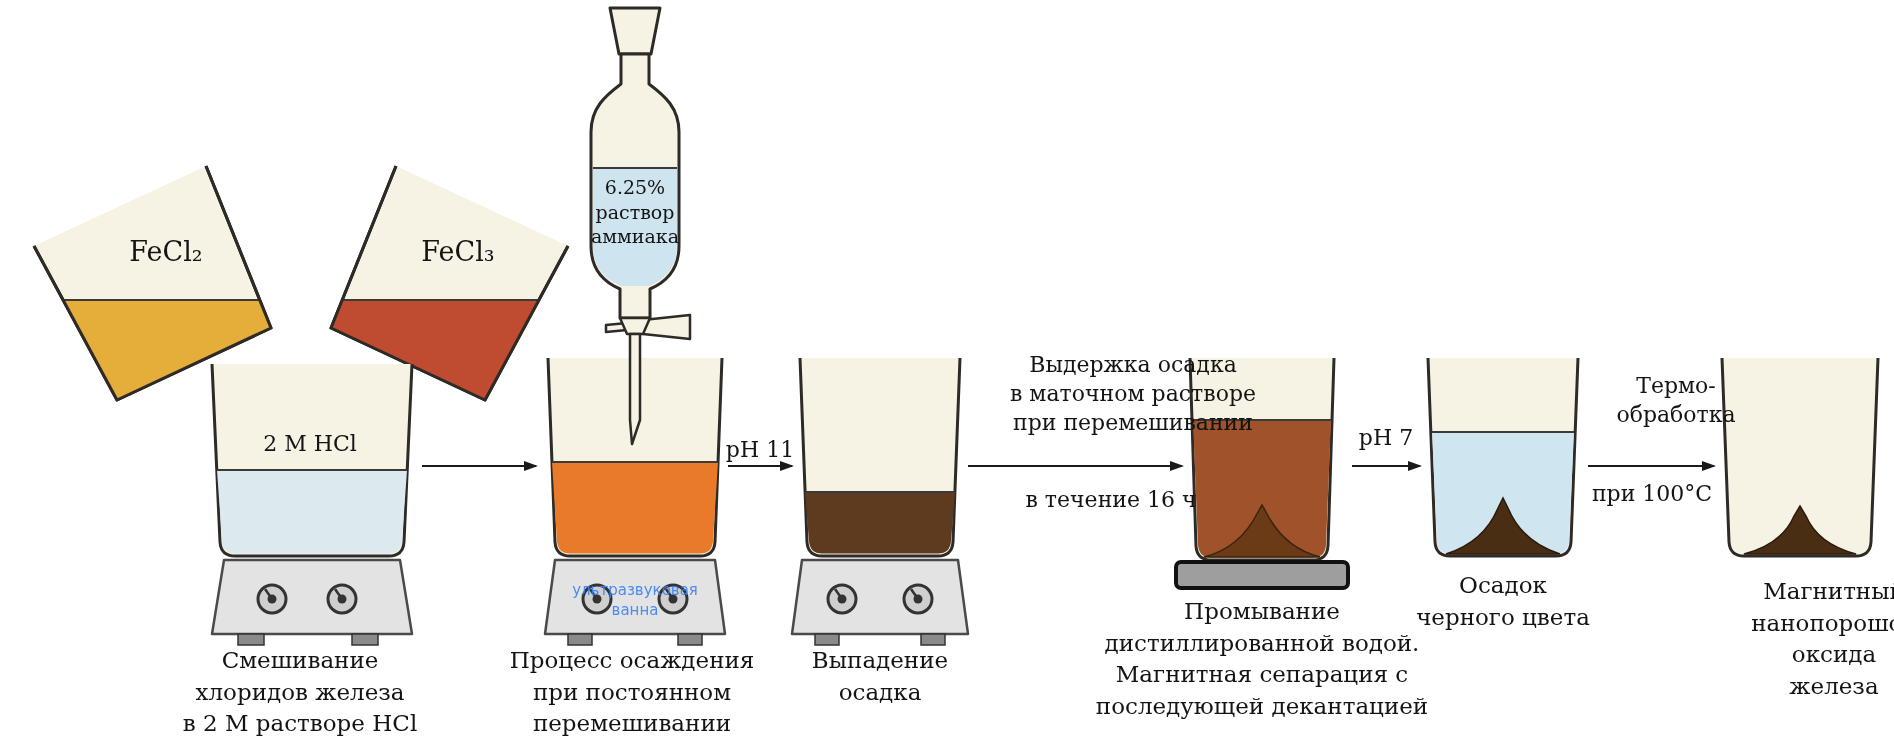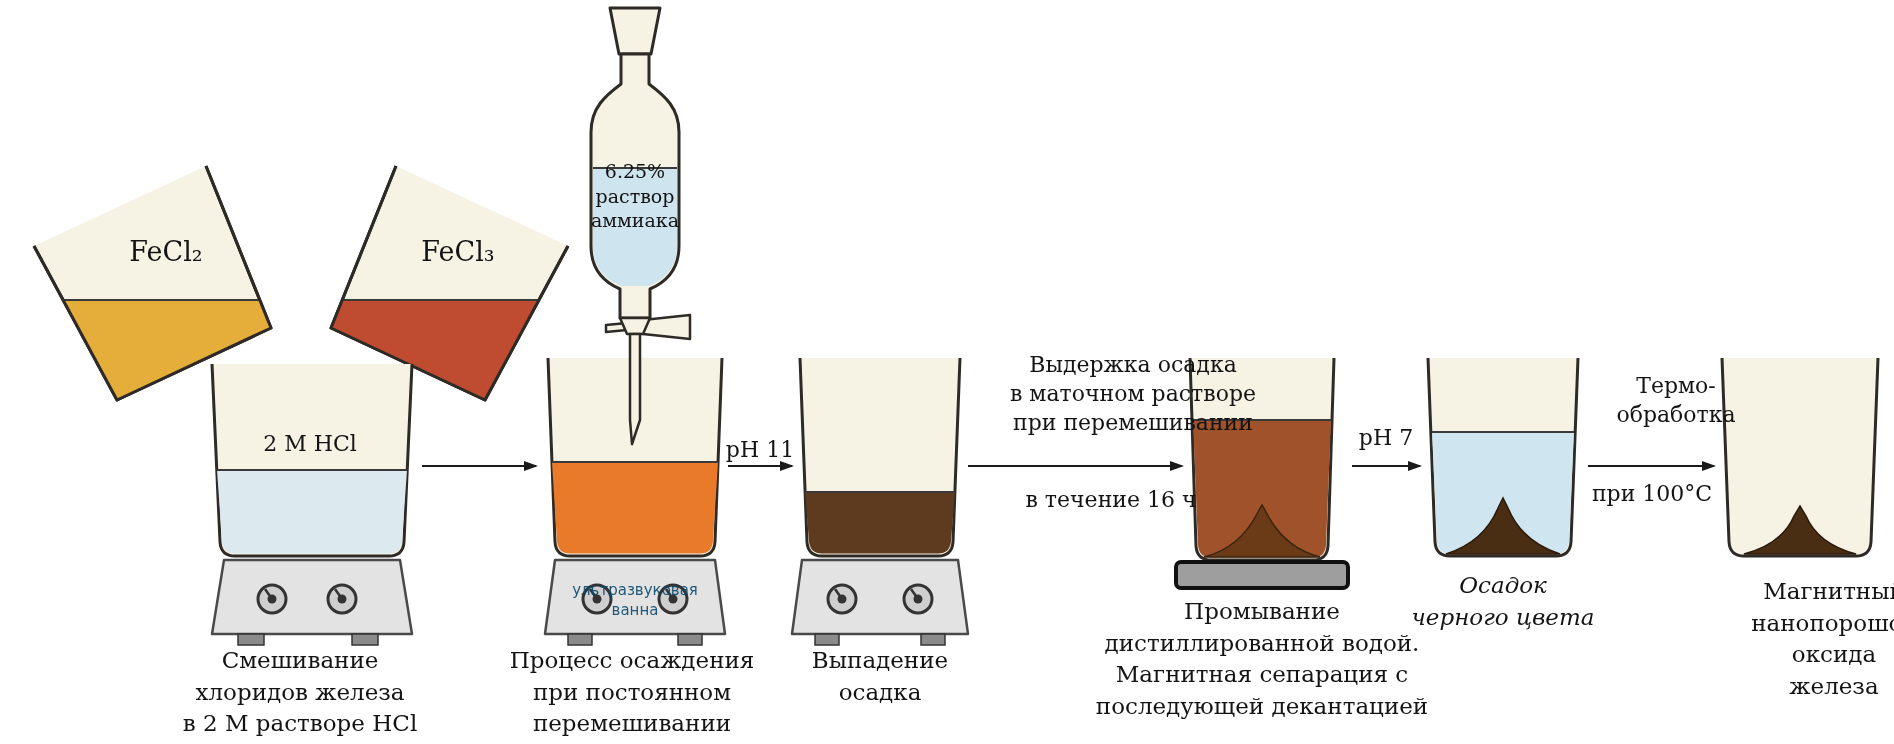--- a/index.html
+++ b/index.html
@@ -20,21 +20,21 @@
     line-height:1.32;
   }
   .lbl.top-anchor{transform:translateX(-50%);}
   .flask-label{font-size:27px;}
   .in-beaker{font-size:22px;}
   .funnel-label{font-size:19px;line-height:1.3;}
   .arrow-label{font-size:22px;}
   .caption{font-size:23px;line-height:1.38;}
   .watermark{
     font-family:"DejaVu Sans","Liberation Sans",sans-serif;
-    font-size:15px;color:#0c4a6e;opacity:.9;line-height:1.3;
+    font-size:15px;color:#3b82f6;opacity:.9;line-height:1.3;
   }
 </style>
 </head>
 <body>
 
 <div class="stage">
 
 <svg width="1894" height="744" viewBox="0 0 1894 744">
   <defs>
     <marker id="ah" markerWidth="14" markerHeight="10" refX="12" refY="5" orient="auto" markerUnits="userSpaceOnUse">
@@ -159,21 +159,21 @@
     <line x1="968" y1="466" x2="1182" y2="466" marker-end="url(#ah)"></line>
     <line x1="1352" y1="466" x2="1420" y2="466" marker-end="url(#ah)"></line>
     <line x1="1588" y1="466" x2="1714" y2="466" marker-end="url(#ah)"></line>
   </g>
 </svg>
 
 <div class="lbl flask-label" style="left:138px;top:252px;margin-left:28px;">FeCl₂</div>
 <div class="lbl flask-label" style="left:458px;top:252px;">FeCl₃</div>
 
 <div class="lbl in-beaker" style="left:310px;top:444px;">2 M HCl</div>
-<div class="lbl funnel-label" style="left:635px;top:196px;">6.25%
+<div class="lbl funnel-label" style="left:635px;top:212px;">6.25%
 раствор
 аммиака</div>
 
 <div class="lbl arrow-label" style="left:760px;top:450px;">pH 11</div>
 <div class="lbl arrow-label" style="left:1133px;top:394px;">Выдержка осадка
 в маточном растворе
 при перемешивании</div>
 <div class="lbl arrow-label" style="left:1075px;top:500px;margin-left:36px;">в течение 16 ч</div>
 <div class="lbl arrow-label" style="left:1386px;top:438px;">pH 7</div>
 <div class="lbl arrow-label" style="left:1652px;top:400px;margin-left:24px;">Термо-
@@ -188,19 +188,19 @@
 в 2 М растворе HCl</div>
 <div class="lbl top-anchor caption" style="left:632px;top:645px;">Процесс осаждения
 при постоянном
 перемешивании</div>
 <div class="lbl top-anchor caption" style="left:880px;top:645px;">Выпадение
 осадка</div>
 <div class="lbl top-anchor caption" style="left:1262px;top:596px;">Промывание
 дистиллированной водой.
 Магнитная сепарация с
 последующей декантацией</div>
-<div class="lbl top-anchor caption" style="left:1503px;top:570px;font-style:italic;">Осадок
+<div class="lbl top-anchor caption" style="left:1503px;top:570px;">Осадок
 черного цвета</div>
 <div class="lbl top-anchor caption" style="left:1810px;top:576px;margin-left:24px;">Магнитный
 нанопорошок
 оксида железа</div>
 
 </div>
 
 </body></html>

